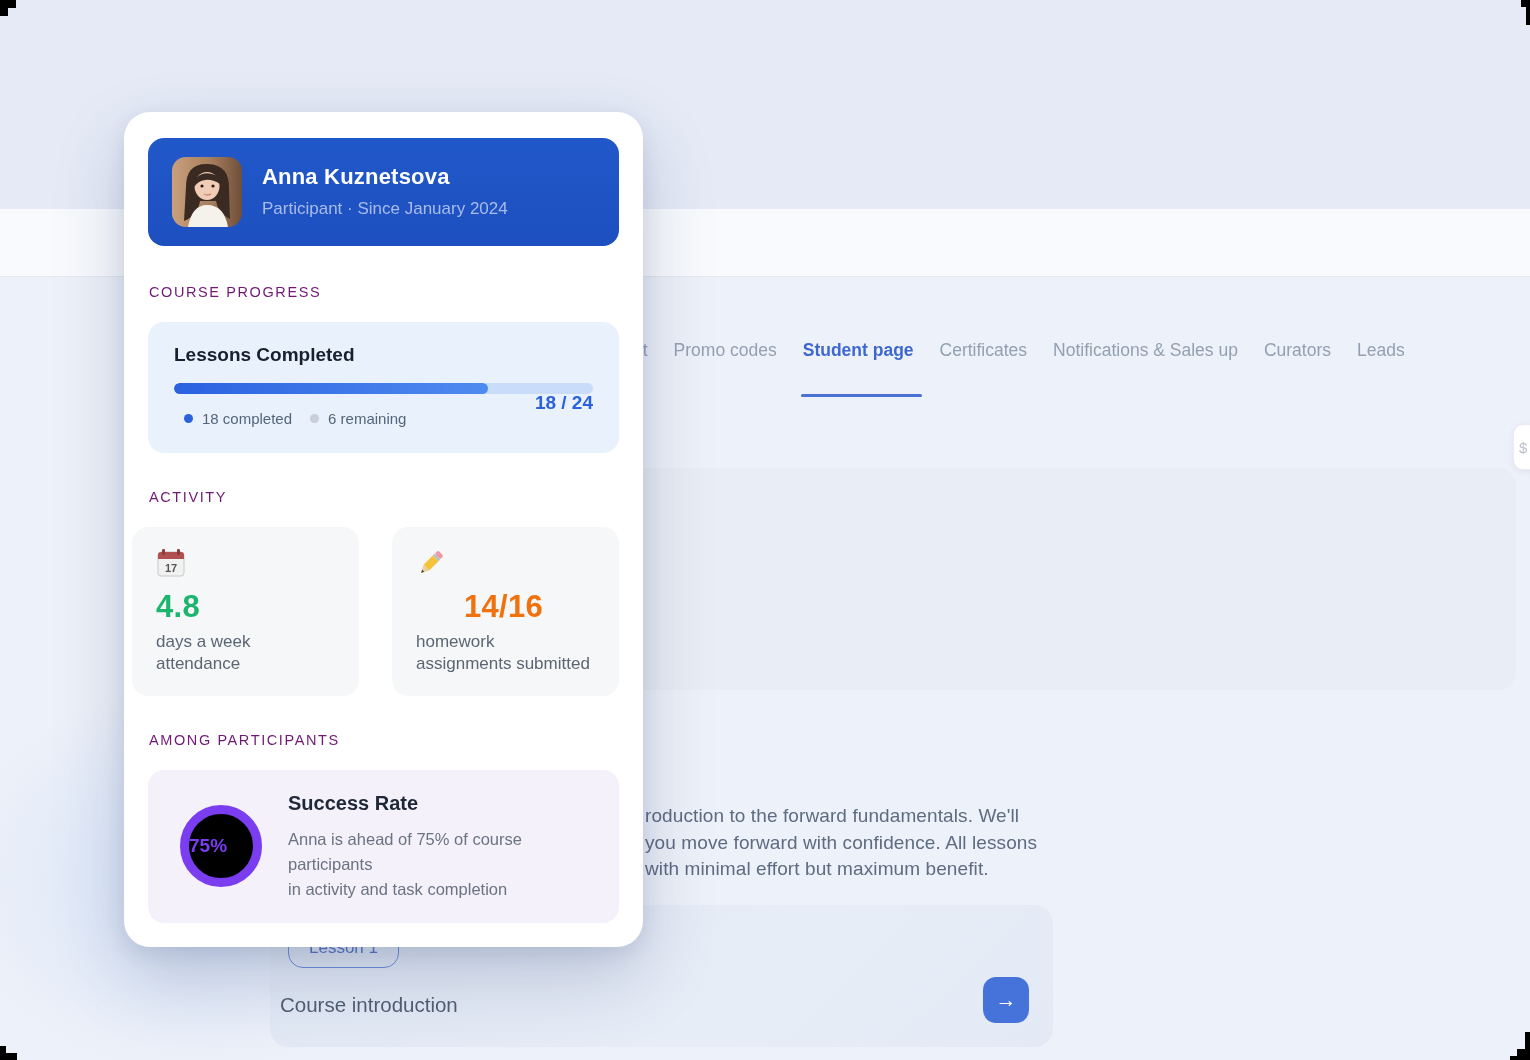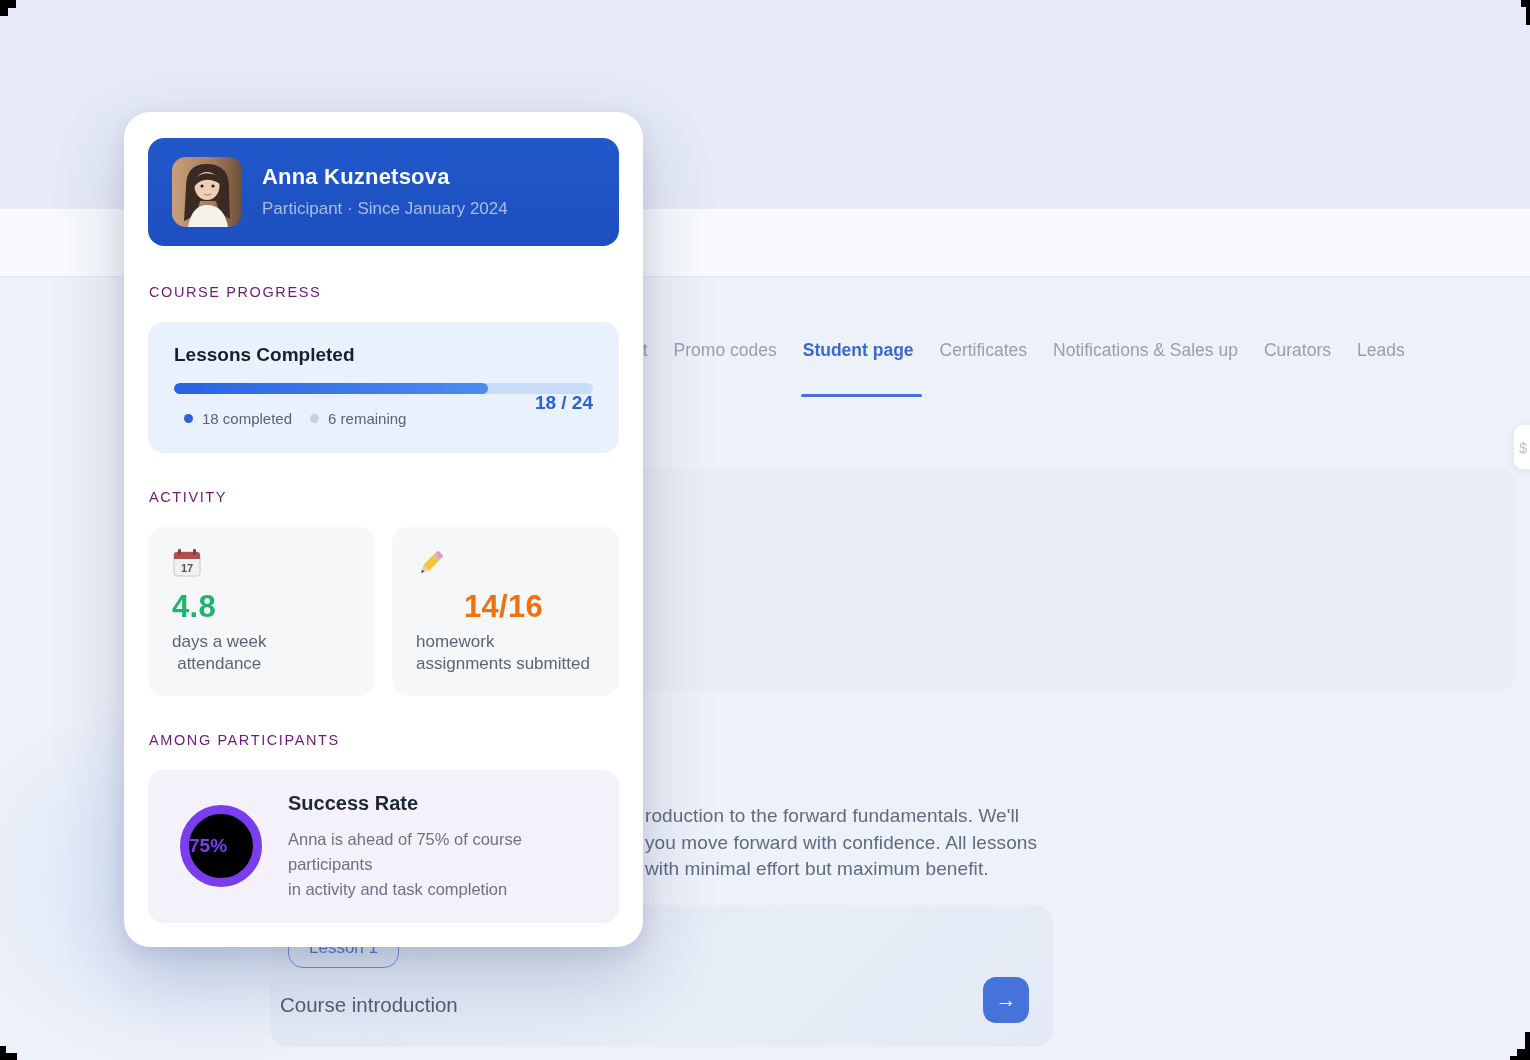--- a/index.html
+++ b/index.html
@@ -67,21 +67,21 @@
   .prog-fill  { height:100%; border-radius:6px;
                 background:linear-gradient(90deg,#2a62e0,#4e8bf0); }
   .prog-legend { position:absolute; left:36px; top:88px; display:flex; gap:18px;
                  font-size:15px; color:#54657a; align-items:center; }
   .dot { display:inline-block; width:9px; height:9px; border-radius:50%; margin-right:9px; }
   .dot-blue { background:#2a62dd; } .dot-gray { background:#c9ced8; }
   .legend-item { display:flex; align-items:center; }
 
   .act-card { position:absolute; top:415px; width:227px; height:169px; border-radius:16px;
               background:#f6f7f8; }
-  .act-left { left:24px;text-align:center; } .act-right { left:268px; }
+  .act-left { left:8px; } .act-right { left:268px; }
   .act-icon { position:absolute; left:24px; top:21px; width:30px; height:30px; }
   .act-num { position:absolute; left:24px; top:62px; font-size:31px; font-weight:800;
              letter-spacing:.3px; }
   .green { color:#1cb56e; } .orange { color:#f0720e;margin-left:48px; }
   .act-cap { position:absolute; left:24px; top:104px; font-size:17px; color:#5b6675;
              line-height:1.32; white-space:pre-line; }
 
   .succ-card { position:absolute; left:24px; top:658px; width:471px; height:153px;
                border-radius:16px; background:#f4f1fa; }
   .ring { position:absolute; left:32px; top:35px; width:82px; height:82px; border-radius:50%;

